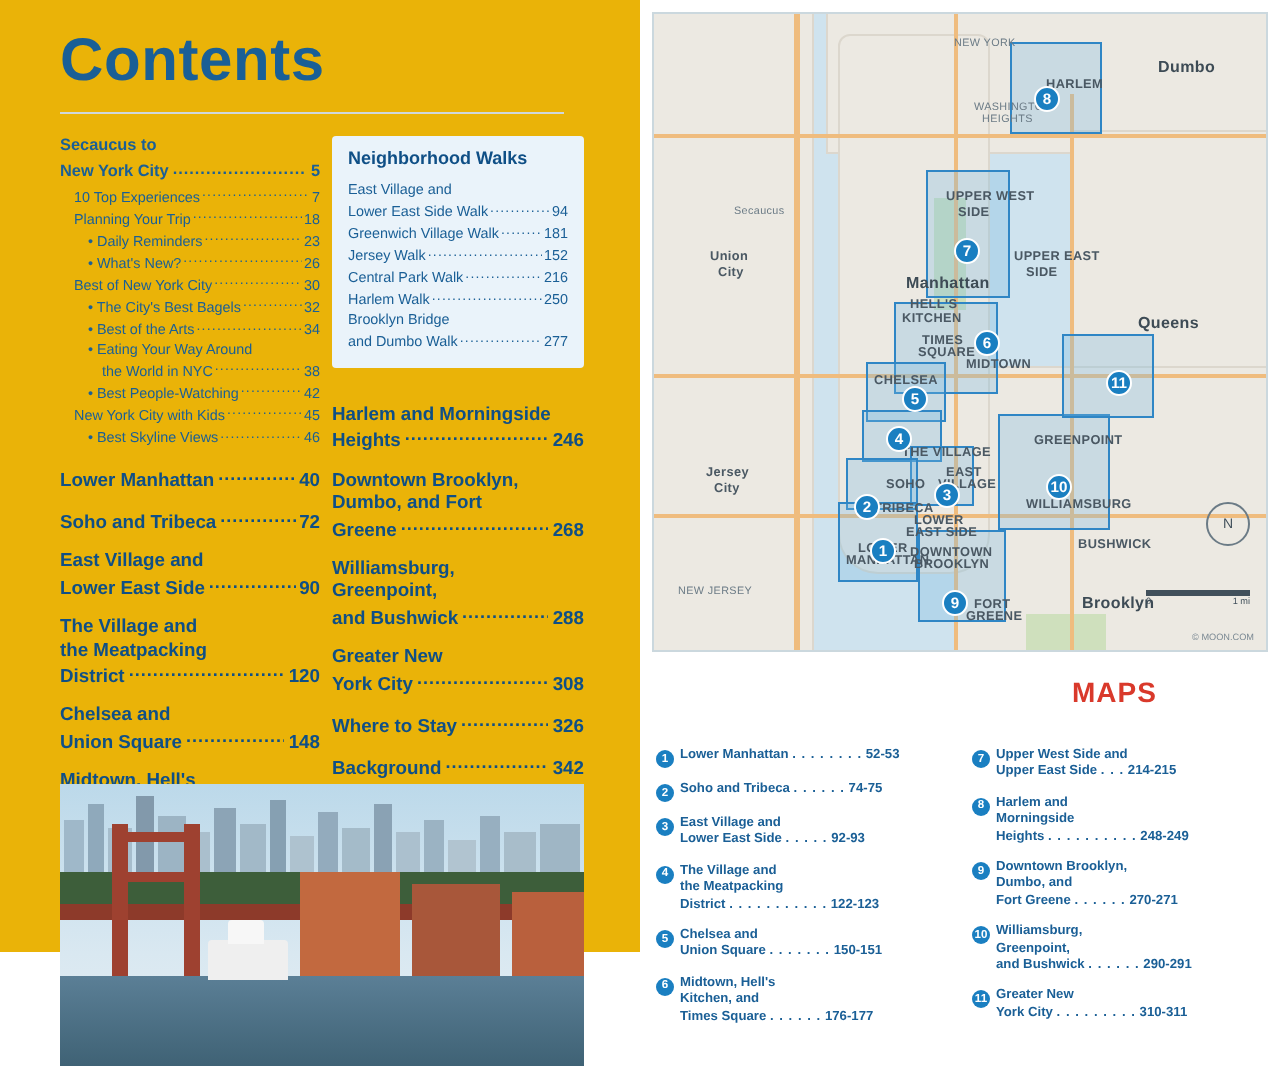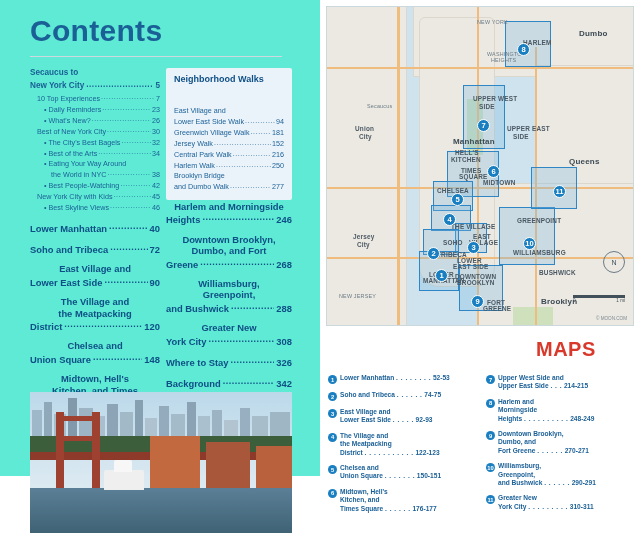--- a/index.html
+++ b/index.html
@@ -6,21 +6,21 @@
   html, body { margin:0; padding:0; }
   body {
     width:640px; height:533px; overflow:hidden;
     font-family:"Liberation Sans", sans-serif;
     background:#ffffff;
     position:relative;
   }
   .page { position:absolute; inset:0; display:flex; }
 
   
-  .left { width:320px; height:476px; position:relative; background:#5eead4; }
+  .left { width:320px; height:476px; position:relative; background:#eab308; }
   .contents-title {
     position:absolute; left:30px; top:14px;
     font-size:30px; font-weight:bold; color:#1a5f96;
     letter-spacing:0.3px;
   }
   .rule {
     position:absolute; left:30px; top:56px; width:252px; height:1px;
     background:#cfd8de;
   }
 
@@ -43,33 +43,33 @@
   }
   .toc-line .pg { flex:0 0 auto; }
   .indent1 { padding-left:7px; }
   .indent2 { padding-left:14px; }
   .indent3 { padding-left:21px; }
 
   .big-entry {
     color:#0f4f86; font-weight:bold; font-size:9.4px; line-height:11.4px;
     margin-top:8px;
   }
-  .big-entry .row { display:flex; align-items:flex-end; white-space:nowrap;justify-content:center; }
+  .big-entry .row { display:flex; align-items:flex-end; white-space:nowrap; }
   .big-entry .dots {
     flex:1 1 auto; overflow:hidden; margin:0 2px 2px 2px;
     font-weight:bold; font-size:9px; letter-spacing:0.5px;
   }
 
   
   .walks-box {
     position:absolute; left:166px; top:68px; width:126px;
     background:#eaf3fa; border-radius:2px; padding:6px 8px 8px 8px;
   }
   .walks-title {
-    color:#0f4f86; font-weight:bold; font-size:9px; margin-bottom:22px;
+    color:#0f4f86; font-weight:bold; font-size:9px; margin-bottom:6px;
   }
   .walks-box .toc-line { color:#1a5f96; font-size:7.2px; }
 
   
   .photo {
     position:absolute; left:30px; top:392px; width:262px; height:141px;
     overflow:hidden;
   }
   .sky { position:absolute; inset:0; background:linear-gradient(#bcd9ea,#d9e8f1 60%,#e6eef2); }
   .skyline { position:absolute; left:0; top:0; width:100%; height:46px; }
@@ -114,21 +114,21 @@
     border-radius:50%; border:1px solid #6b7b86; color:#41505b;
     font-size:7px; display:flex; align-items:center; justify-content:center;
   }
   .scalebar { position:absolute; right:8px; bottom:22px; width:52px; }
   .scalebar .bar { height:3px; background:#41505b; }
   .scalebar .lab { display:flex; justify-content:space-between; font-size:4.6px; color:#41505b; }
   .map-credit { position:absolute; right:6px; bottom:4px; font-size:4.6px; color:#7c8a94; }
 
   .maps-title {
     position:absolute; left:216px; top:338px;
-    color:#d9392b; font-weight:bold; font-size:20px; letter-spacing:0.5px;
+    color:#d9392b; font-weight:bold; font-size:14px; letter-spacing:0.5px;
   }
 
   .maps-list { position:absolute; left:166px; top:374px; width:148px; }
   .maps-list2 { position:absolute; left:8px; top:374px; width:150px; }
 
   .mrow { display:flex; align-items:flex-start; margin-bottom:7px; }
   .mnum {
     flex:0 0 auto; width:9px; height:9px; border-radius:50%;
     background:#1a7fc1; color:#fff; font-size:5.8px; font-weight:bold;
     display:flex; align-items:center; justify-content:center;
@@ -154,20 +154,25 @@
           <div class="toc-head">Secaucus to</div>
           <div class="toc-head" style="display: flex; align-items: flex-end; white-space: nowrap;">
             <span>New York City</span>
             <span style="flex:1 1 auto;overflow:hidden;margin:0 2px 1px 2px;letter-spacing:.5px">..............................</span>
             <span>5</span>
           </div>
           <div class="toc-line indent1">
             <span class="lbl">10 Top Experiences</span>
             <span class="dots">........................................</span>
             <span class="pg">7</span>
+          </div>
+          <div class="toc-line indent1">
+            <span class="lbl">Planning Your Trip</span>
+            <span class="dots">........................................</span>
+            <span class="pg">18</span>
           </div>
           <div class="toc-line indent2">
             <span class="lbl">• Daily Reminders</span>
             <span class="dots">........................................</span>
             <span class="pg">23</span>
           </div>
           <div class="toc-line indent2">
             <span class="lbl">• What's New?</span>
             <span class="dots">........................................</span>
             <span class="pg">26</span>

